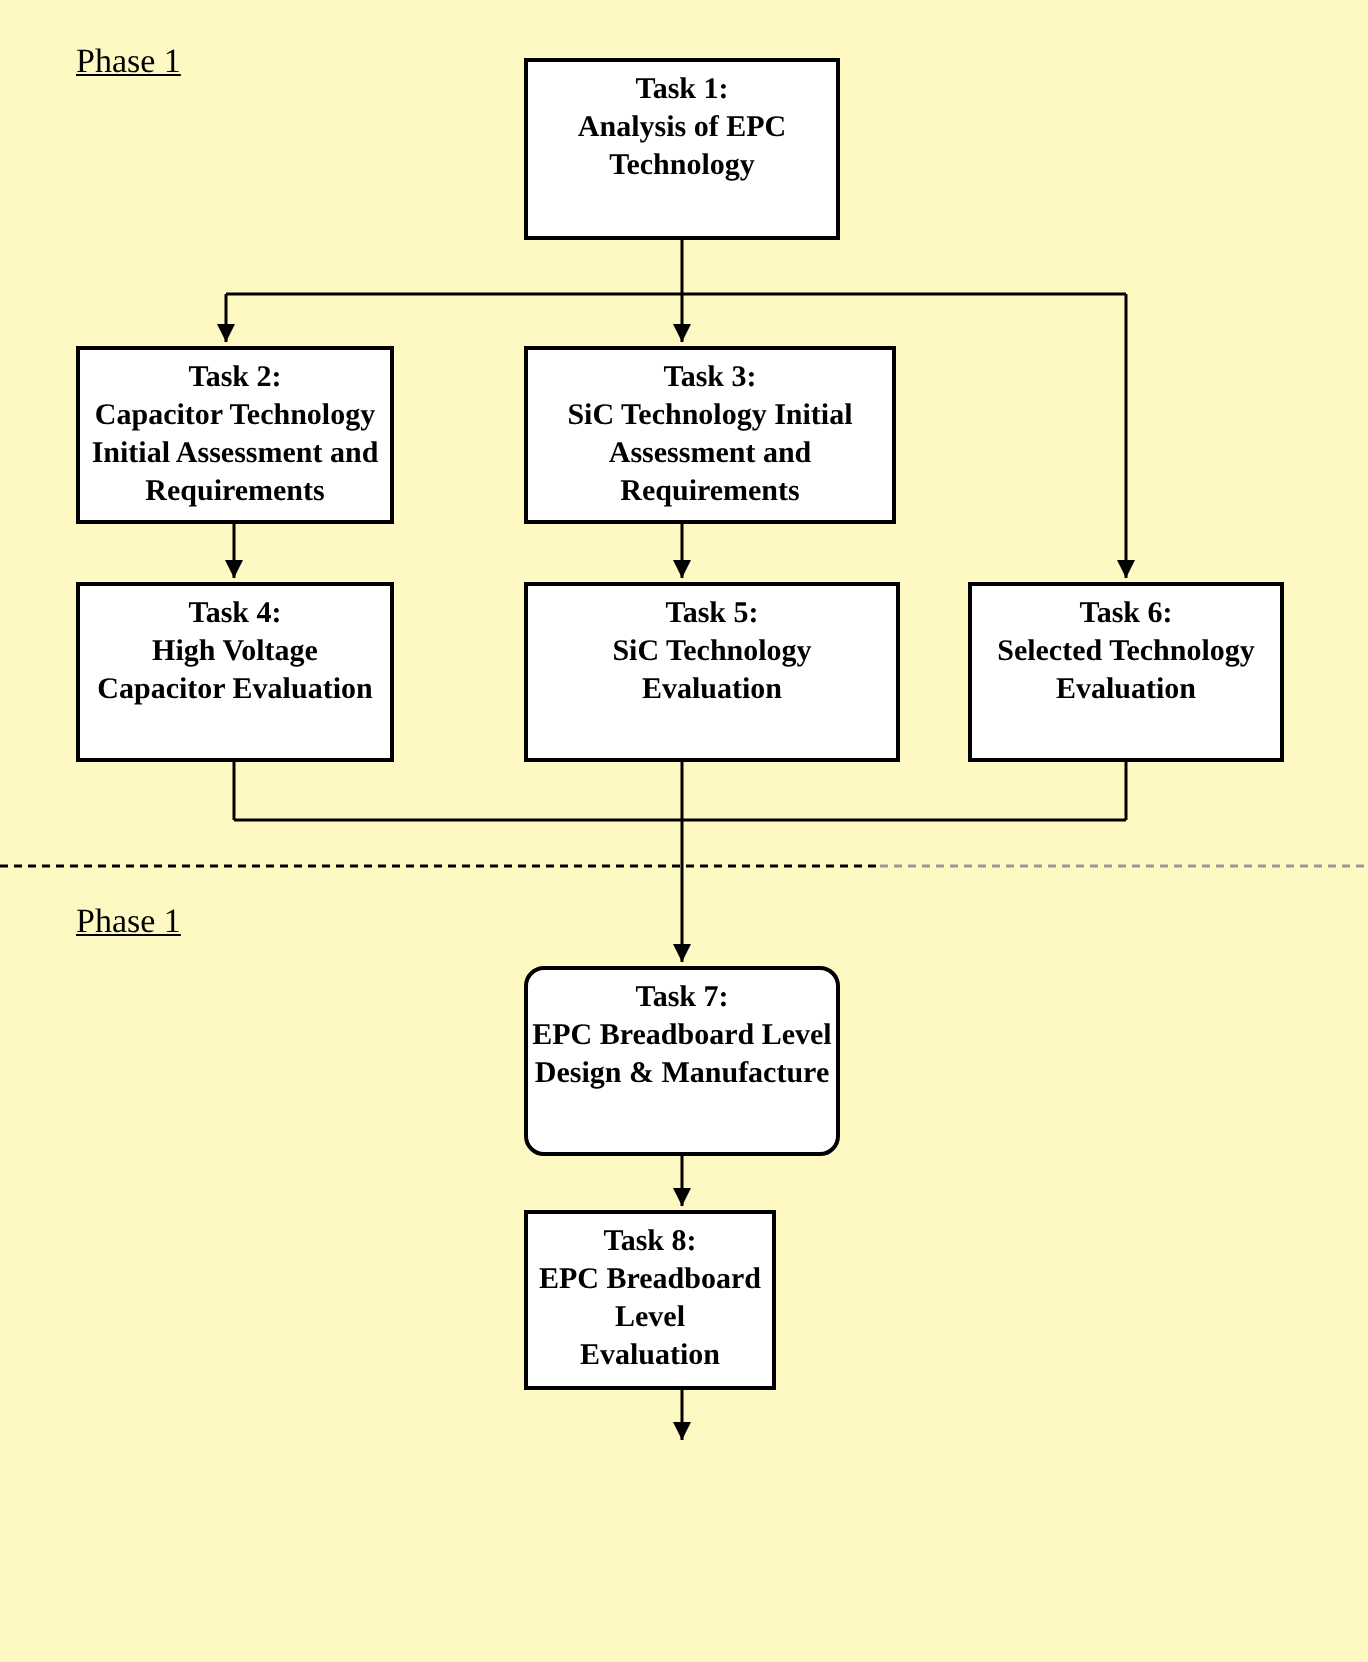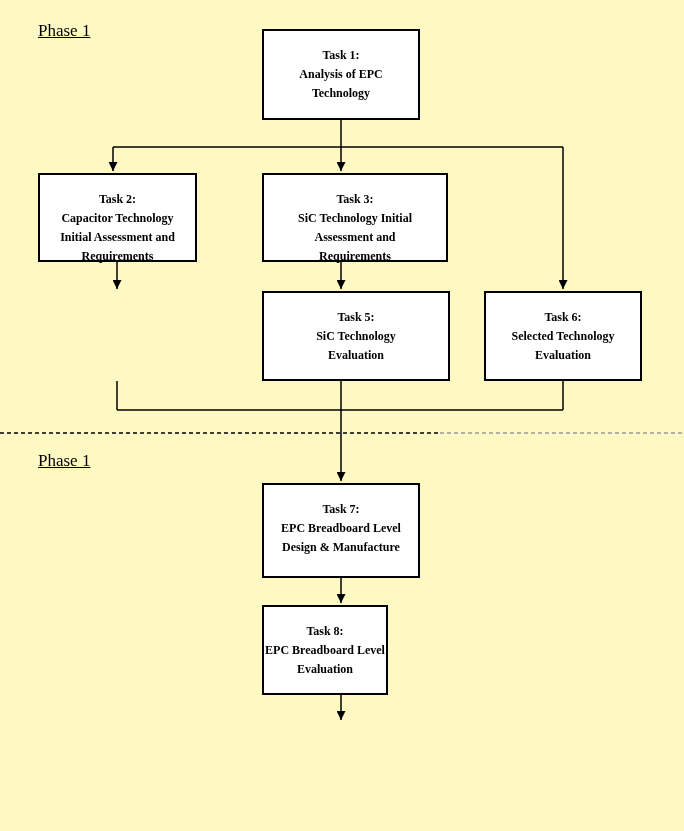--- a/index.html
+++ b/index.html
@@ -36,22 +36,22 @@
     text-decoration: underline;
     white-space: nowrap;
   }
   .task-box {
     position: absolute;
     box-sizing: border-box;
     border: 2px solid #000000;
     background: #ffffff;
   }
   .task-label {
-    padding-top: 15px;
-    font-size: 12px;
+    padding-top: 5px;
+    font-size: 15px;
     line-height: 19px;
     font-weight: bold;
     text-align: center;
     white-space: pre-line;
   }
 </style>
 </head>
 <body>
 
 <div class="canvas">
@@ -105,34 +105,39 @@
 Requirements</div>
   </div>
 
   <div class="task-box" style="left:262px; top:173px; width:186px; height:89px;">
     <div class="task-label">Task 3:
 SiC Technology Initial
 Assessment and
 Requirements</div>
   </div>
 
+  <div class="task-box" style="left:38px; top:291px; width:159px; height:90px;">
+    <div class="task-label">Task 4:
+High Voltage
+Capacitor Evaluation</div>
+  </div>
 
   <div class="task-box" style="left:262px; top:291px; width:188px; height:90px;">
     <div class="task-label">Task 5:
 SiC Technology
 Evaluation</div>
   </div>
 
   <div class="task-box" style="left:484px; top:291px; width:158px; height:90px;">
     <div class="task-label">Task 6:
 Selected Technology
 Evaluation</div>
   </div>
 
-  <div class="task-box" style="left:262px; top:483px; width:158px; height:95px;">
+  <div class="task-box" style="left:262px; top:483px; width:158px; height:95px;border-radius:10px;">
     <div class="task-label">Task 7:
 EPC Breadboard Level
 Design &amp; Manufacture</div>
   </div>
 
   <div class="task-box" style="left:262px; top:605px; width:126px; height:90px;">
     <div class="task-label">Task 8:
 EPC Breadboard Level
 Evaluation</div>
   </div>

